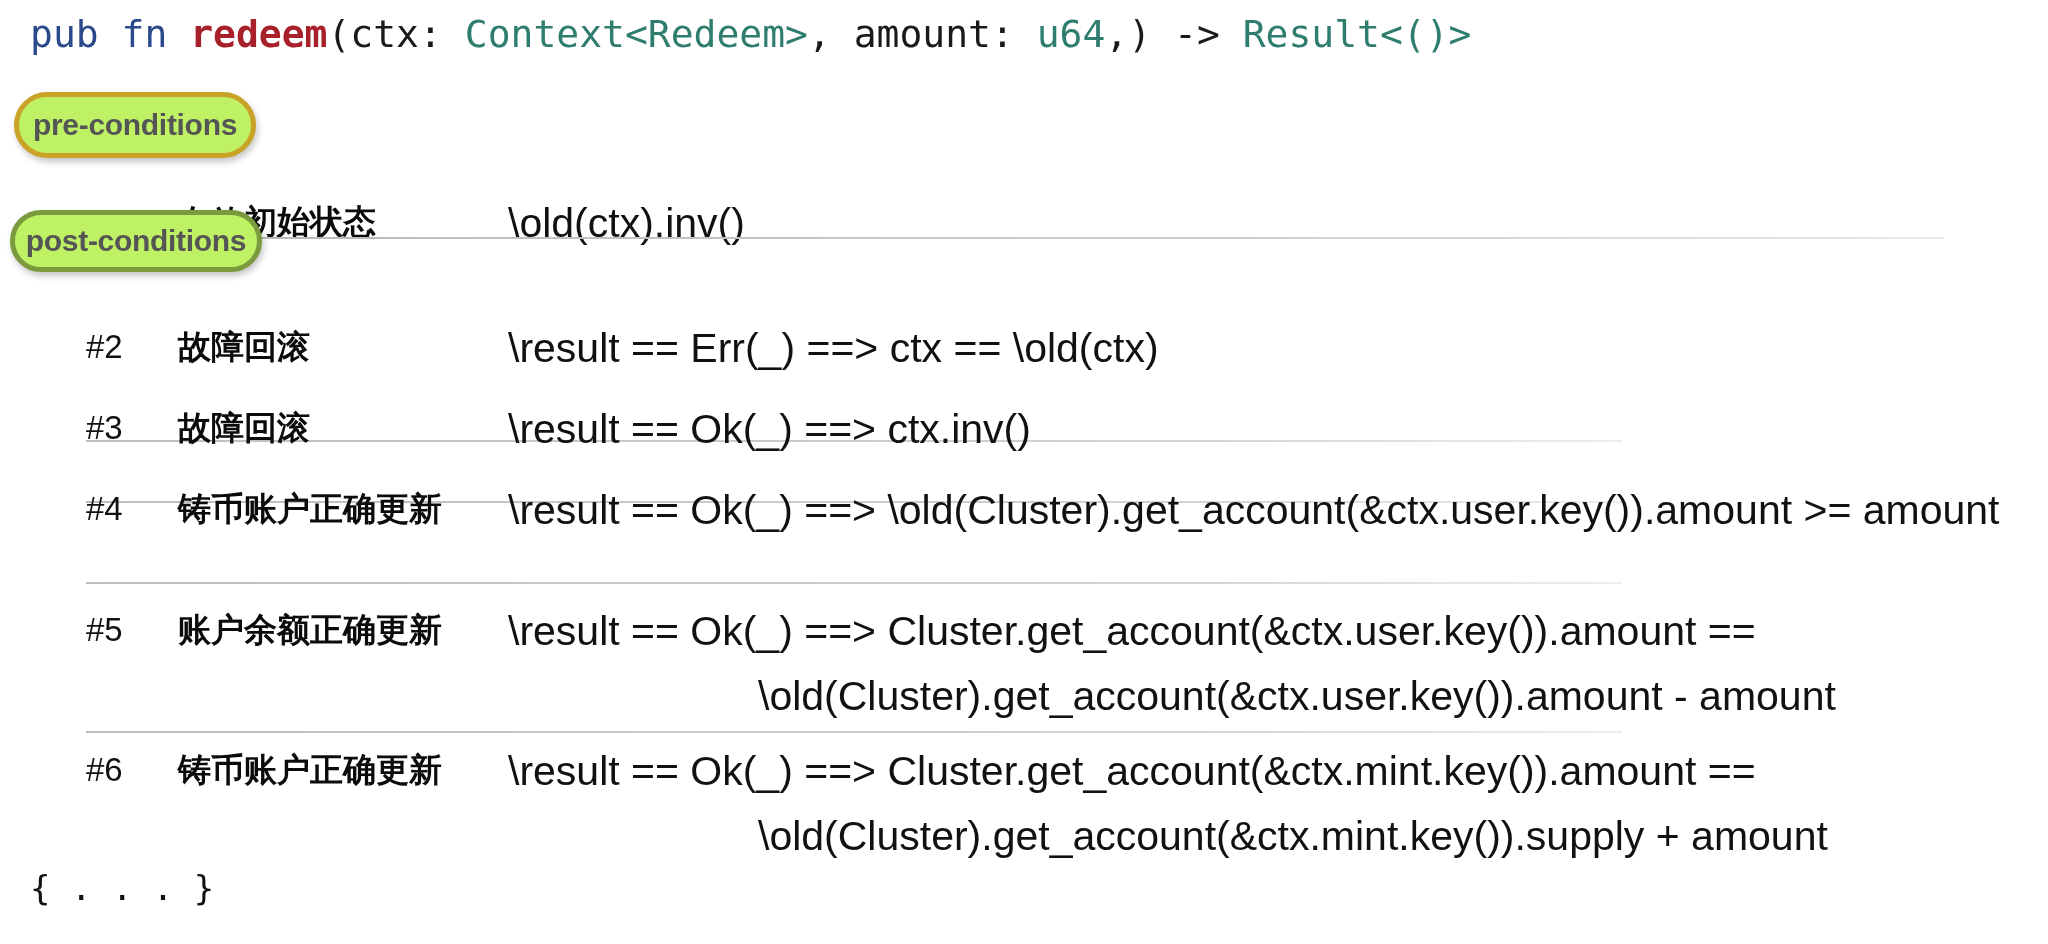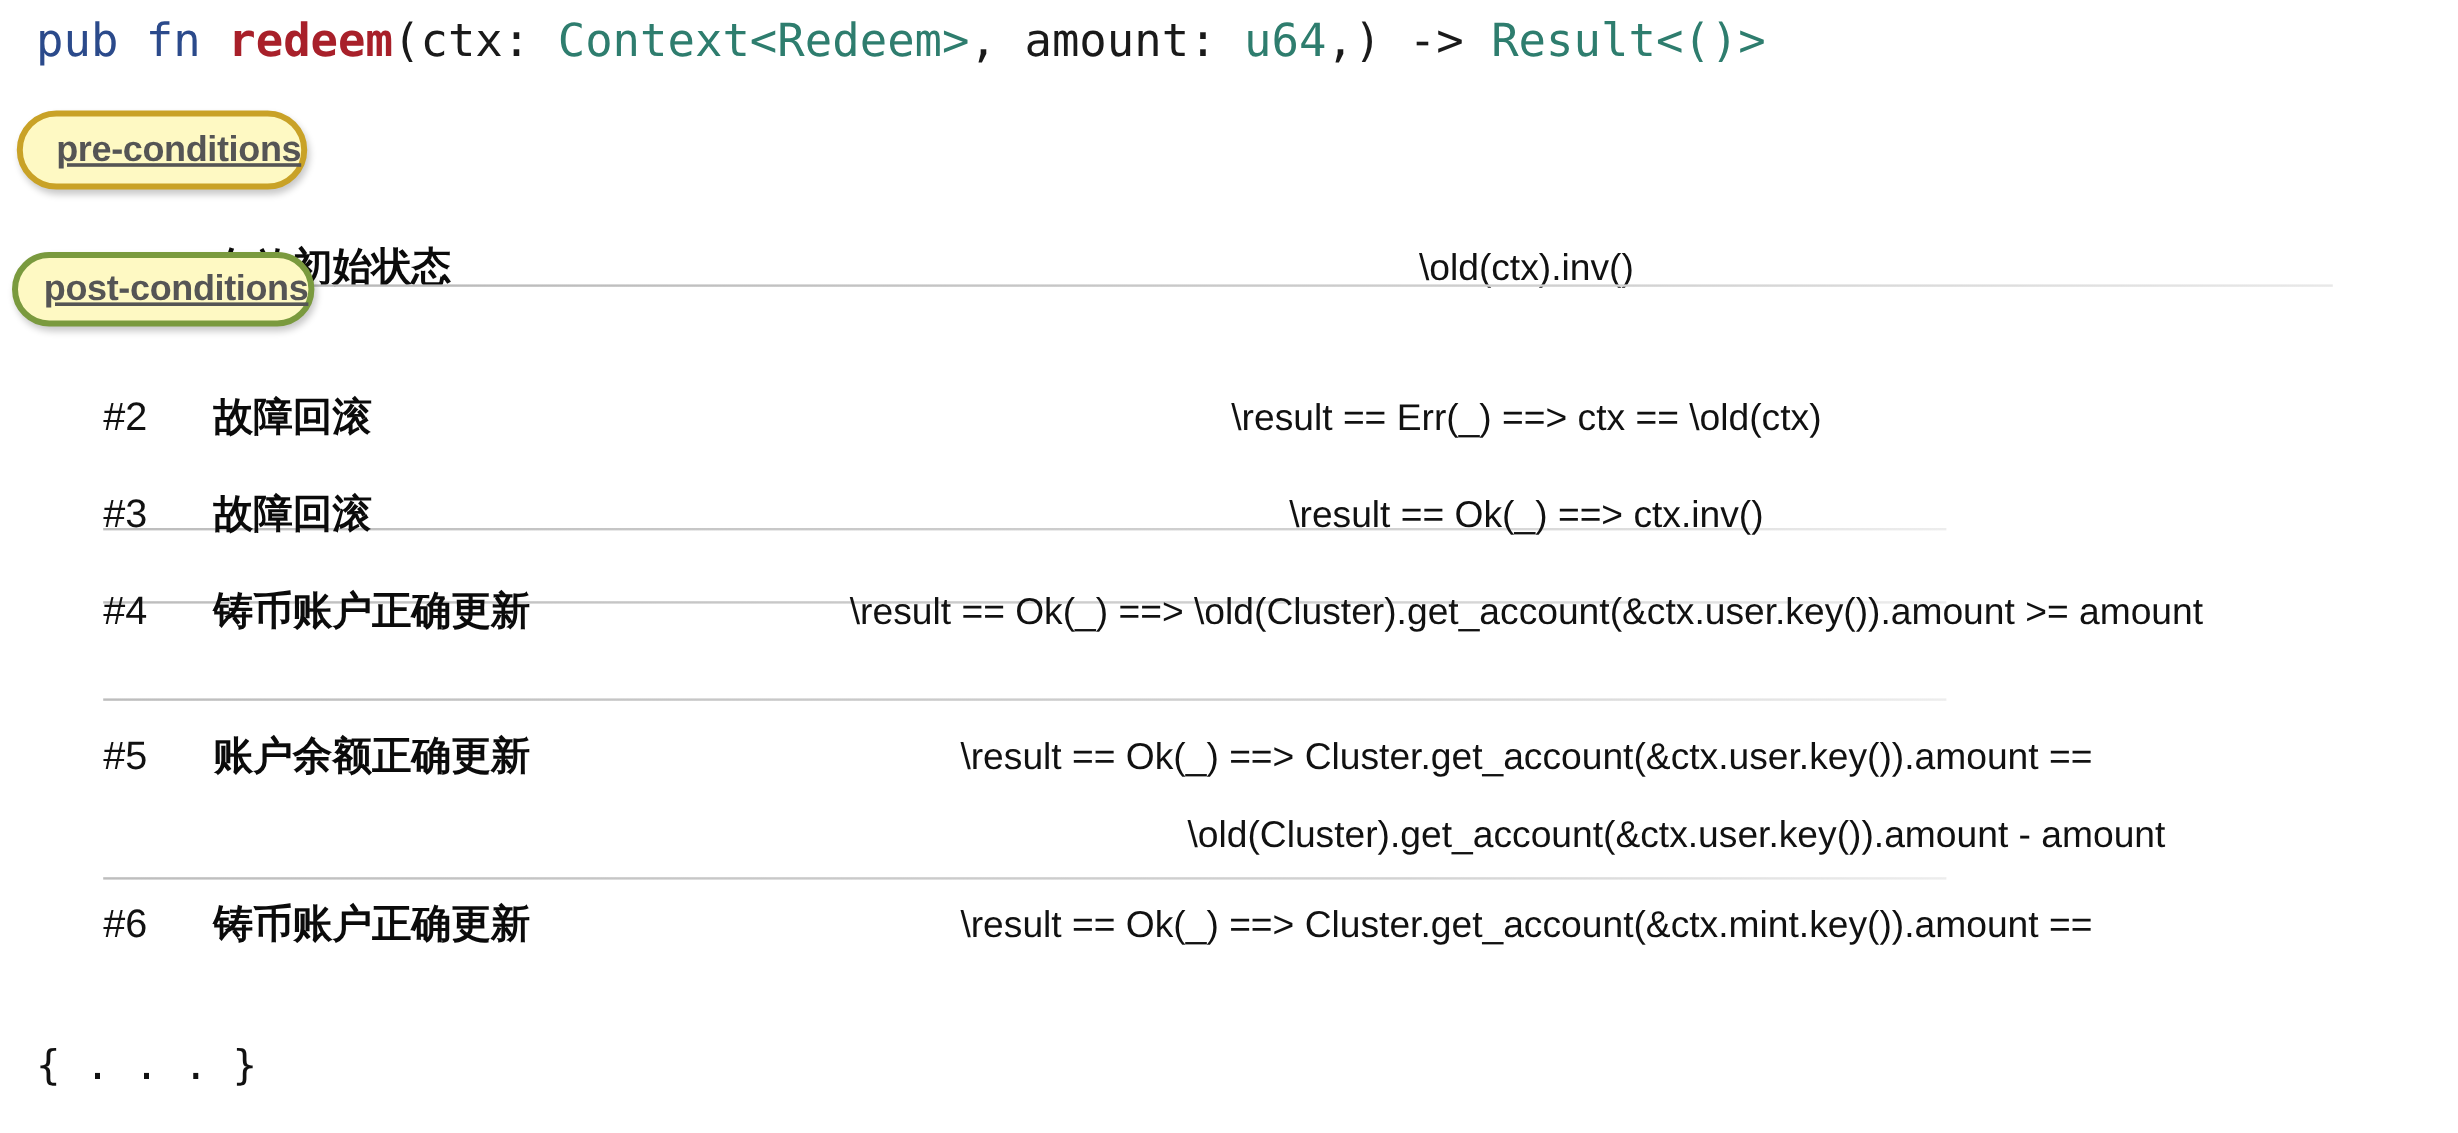--- a/index.html
+++ b/index.html
@@ -30,30 +30,29 @@
   .kw      { color: #2b4a8b; }
   .fname   { color: #a8202a; font-weight: bold; }
   .type    { color: #2e7d6e; }
   .plain   { color: #1a1a1a; }
 
   
   .badge {
     position: absolute;
     display: flex;
     align-items: center;
-    justify-content: flex-end;
-    background: #fef9c3;
+    justify-content: center;
+    background: #bef264;
     border-radius: 40px;
     font-weight: bold;
     color: #555555;
     letter-spacing: -0.3px;
     box-shadow: 2px 4px 6px rgba(0,0,0,0.22);
     z-index: 5;
     white-space: nowrap;
-    text-decoration: underline;
   }
   #badge-pre {
     left: 14px;
     top: 92px;
     width: 232px;
     height: 56px;
     border: 5px solid #c9a227;
     font-size: 30px;
   }
   #badge-post {
@@ -94,25 +93,24 @@
   .row-title {
     width: 330px;
     flex: 0 0 330px;
     font-size: 33px;
     line-height: 44px;
     font-weight: bold;
     color: #0b0b0b;
   }
   .row-formula {
     flex: 1 1 auto;
-    font-size: 31px;
+    font-size: 41px;
     line-height: 46px;
     color: #111111;
     white-space: pre;
-    text-align: center;
   }
   .formula-line2 {
     display: block;
     padding-left: 250px;
     margin-top: 19px;
   }
 
   .row-divider {
     position: absolute;
     left: 86px;
@@ -177,16 +175,16 @@
 <div class="row" id="row-5" style="top:608px;">
   <div class="row-num">#5</div>
   <div class="row-title">账户余额正确更新</div>
   <div class="row-formula"><span>\result == Ok(_) ==&gt; Cluster.get_account(&amp;ctx.user.key()).amount ==</span><span class="formula-line2">\old(Cluster).get_account(&amp;ctx.user.key()).amount - amount</span></div>
 </div>
 <div class="row-divider" style="top:731px;"></div>
 
 <div class="row" id="row-6" style="top:748px;">
   <div class="row-num">#6</div>
   <div class="row-title">铸币账户正确更新</div>
-  <div class="row-formula"><span>\result == Ok(_) ==&gt; Cluster.get_account(&amp;ctx.mint.key()).amount ==</span></div>
+  <div class="row-formula"><span>\result == Ok(_) ==&gt; Cluster.get_account(&amp;ctx.mint.key()).amount ==</span><span class="formula-line2">\old(Cluster).get_account(&amp;ctx.mint.key()).supply + amount</span></div>
 </div>
 
 <div id="closing">{ . . . }</div>
 
 </body></html>

